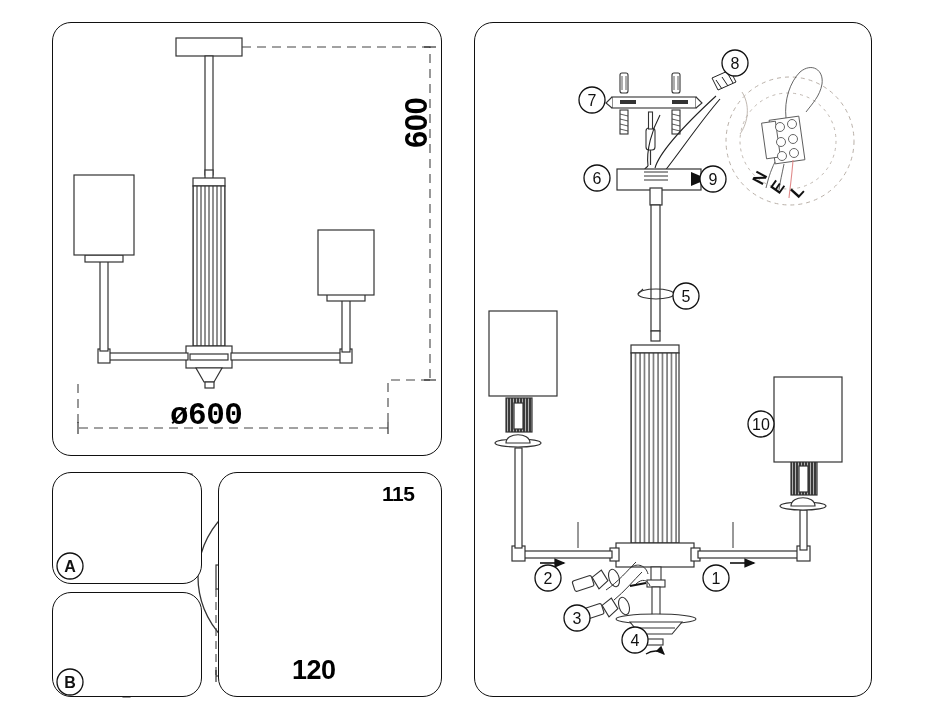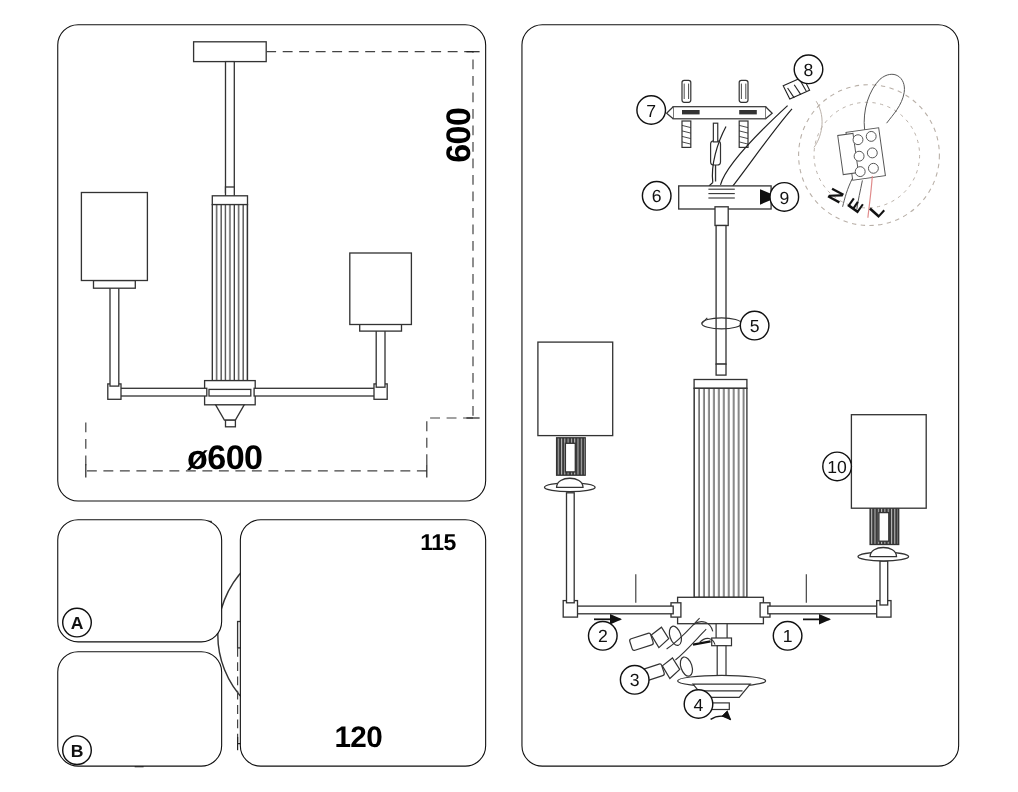--- a/index.html
+++ b/index.html
@@ -7,24 +7,24 @@
        font-family:"Liberation Sans",sans-serif;color:#000;}
   .panel{position:absolute;border:1.3px solid #111;border-radius:19px;background:#fff;box-sizing:border-box;}
   #panel-main{left:52px;top:22px;width:390px;height:434px;}
   #panel-a{left:52px;top:472px;width:150px;height:112px;}
   #panel-b{left:52px;top:592px;width:150px;height:105px;}
   #panel-plate{left:218px;top:472px;width:224px;height:225px;}
   #panel-assembly{left:474px;top:22px;width:398px;height:675px;}
   svg{position:absolute;left:0;top:0;overflow:visible;}
   .dimtext{font-weight:bold;letter-spacing:-0.5px;}
   .lbl{position:absolute;font-weight:bold;}
-  #dim-diameter{left:170px;top:398px;font-size:31px;}
+  #dim-diameter{left:170px;top:398px;font-size:31px;font-family:Liberation Mono, monospace;}
   #dim-height{left:399px;top:148px;font-size:31px;transform:rotate(-90deg);transform-origin:left top;}
   #dim-115{left:382px;top:482px;font-size:21px;text-align:center;}
-  #dim-120{left:304px;top:655px;font-size:27px;}
+  #dim-120{left:292px;top:655px;font-size:27px;}
 </style>
 </head>
 <body>
 
 <div class="panel" id="panel-main"></div>
 
 <svg width="925" height="720">
   <defs>
     <pattern id="flute" patternUnits="userSpaceOnUse" width="4" height="10">
       <rect width="4" height="10" fill="#fff"></rect>

